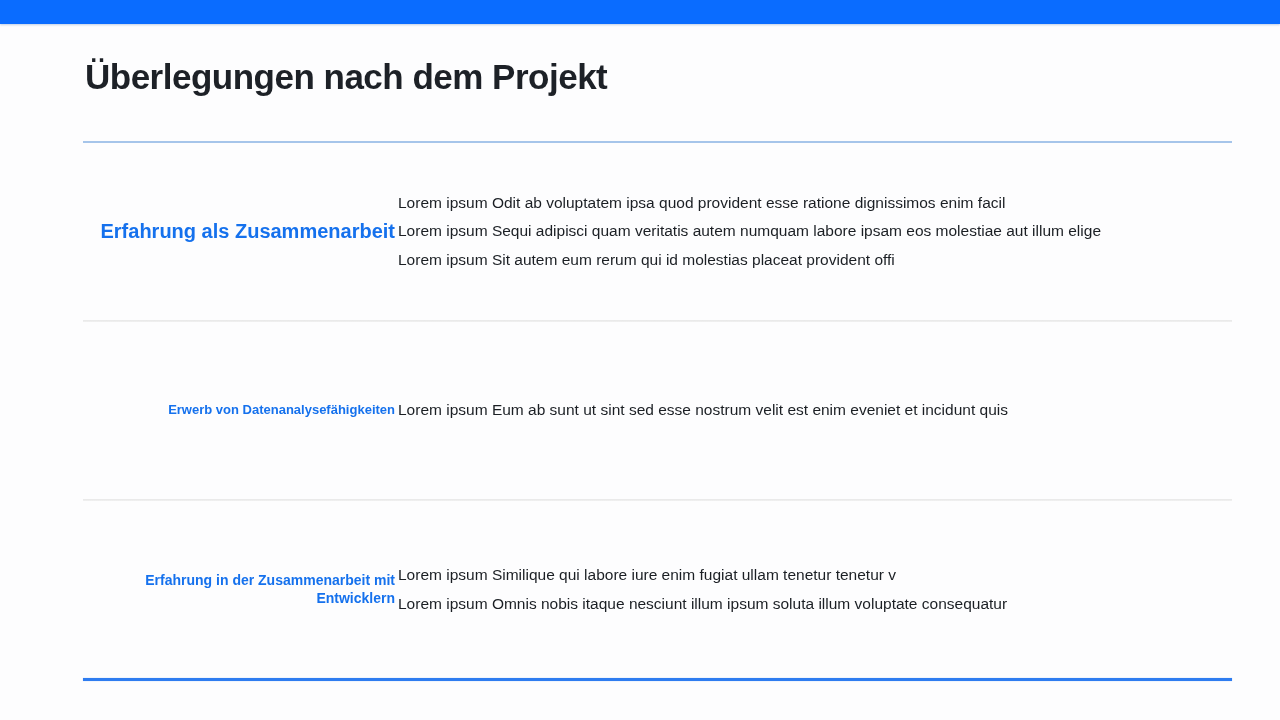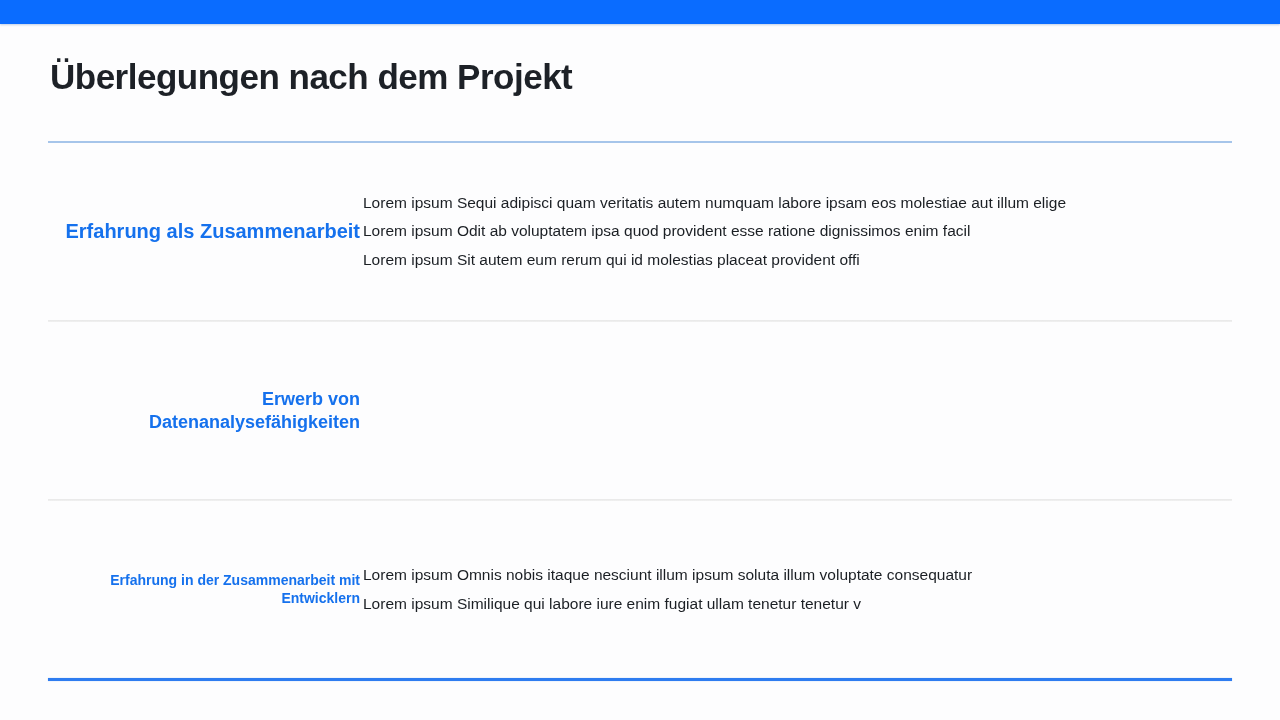--- a/index.html
+++ b/index.html
@@ -15,21 +15,21 @@
   html,body{width:1280px;height:720px;overflow:hidden;}
   body{
     font-family:"Liberation Sans","DejaVu Sans",sans-serif;
     background:#fdfdfe;
   }
   .topbar{
     height:24px;width:100%;
     background:var(--bar);
     box-shadow:0 1px 2px rgba(120,150,200,.45);
   }
-  .content{padding:0 48px;}
+  .content{padding:0 48px;margin-left:35px;}
   .page-title{
     font-size:35px;
     font-weight:bold;
     letter-spacing:-0.5px;
     color:var(--title-color);
     line-height:40px;
     margin:33px 0 0 2px;
   }
   .title-rule{
     height:2px;background:var(--rule-blue);margin-top:44px;
@@ -45,21 +45,21 @@
   }
   .label-col{
     width:312px;
     flex:0 0 312px;
     text-align:right;
     font-weight:bold;
     color:var(--accent);
     line-height:1.25;
   }
   .row-0 .label-col{font-size:20px;}
-  .row-1 .label-col{font-size:18px;}
+  .row-1 .label-col{font-size:13px;}
   .row-2 .label-col{font-size:14px;}
   .text-col{
     flex:1;
     margin-left:3px;
     font-size:15.5px;
     line-height:28.6px;
     color:var(--body-color);
   }
   .bottom-rule{
     height:3px;
@@ -72,34 +72,35 @@
 
 <div class="topbar"></div>
 
 <div class="content">
   <h1 class="page-title">Überlegungen nach dem Projekt</h1>
   <div class="title-rule"></div>
   <div id="rows">
   <div class="row row-0">
     <div class="label-col">Erfahrung als Zusammenarbeit</div>
     <div class="text-col">
+          <div>Lorem ipsum Odit ab voluptatem ipsa quod provident esse ratione dignissimos enim facil</div>
           <div>Lorem ipsum Sequi adipisci quam veritatis autem numquam labore ipsam eos molestiae aut illum elige</div>
-          <div>Lorem ipsum Odit ab voluptatem ipsa quod provident esse ratione dignissimos enim facil</div>
           <div>Lorem ipsum Sit autem eum rerum qui id molestias placeat provident offi</div>
         </div>
   </div>
 <div class="divider"></div>
   <div class="row row-1">
     <div class="label-col">Erwerb von Datenanalysefähigkeiten</div>
     <div class="text-col">
+          <div>Lorem ipsum Eum ab sunt ut sint sed esse nostrum velit est enim eveniet et incidunt quis</div>
         </div>
   </div>
 <div class="divider"></div>
   <div class="row row-2">
     <div class="label-col">Erfahrung in der Zusammenarbeit mit Entwicklern</div>
     <div class="text-col">
+          <div>Lorem ipsum Similique qui labore iure enim fugiat ullam tenetur tenetur v</div>
           <div>Lorem ipsum Omnis nobis itaque nesciunt illum ipsum soluta illum voluptate consequatur</div>
-          <div>Lorem ipsum Similique qui labore iure enim fugiat ullam tenetur tenetur v</div>
         </div>
   </div>
 </div>
   <div class="bottom-rule"></div>
 </div>
 
 </body></html>

